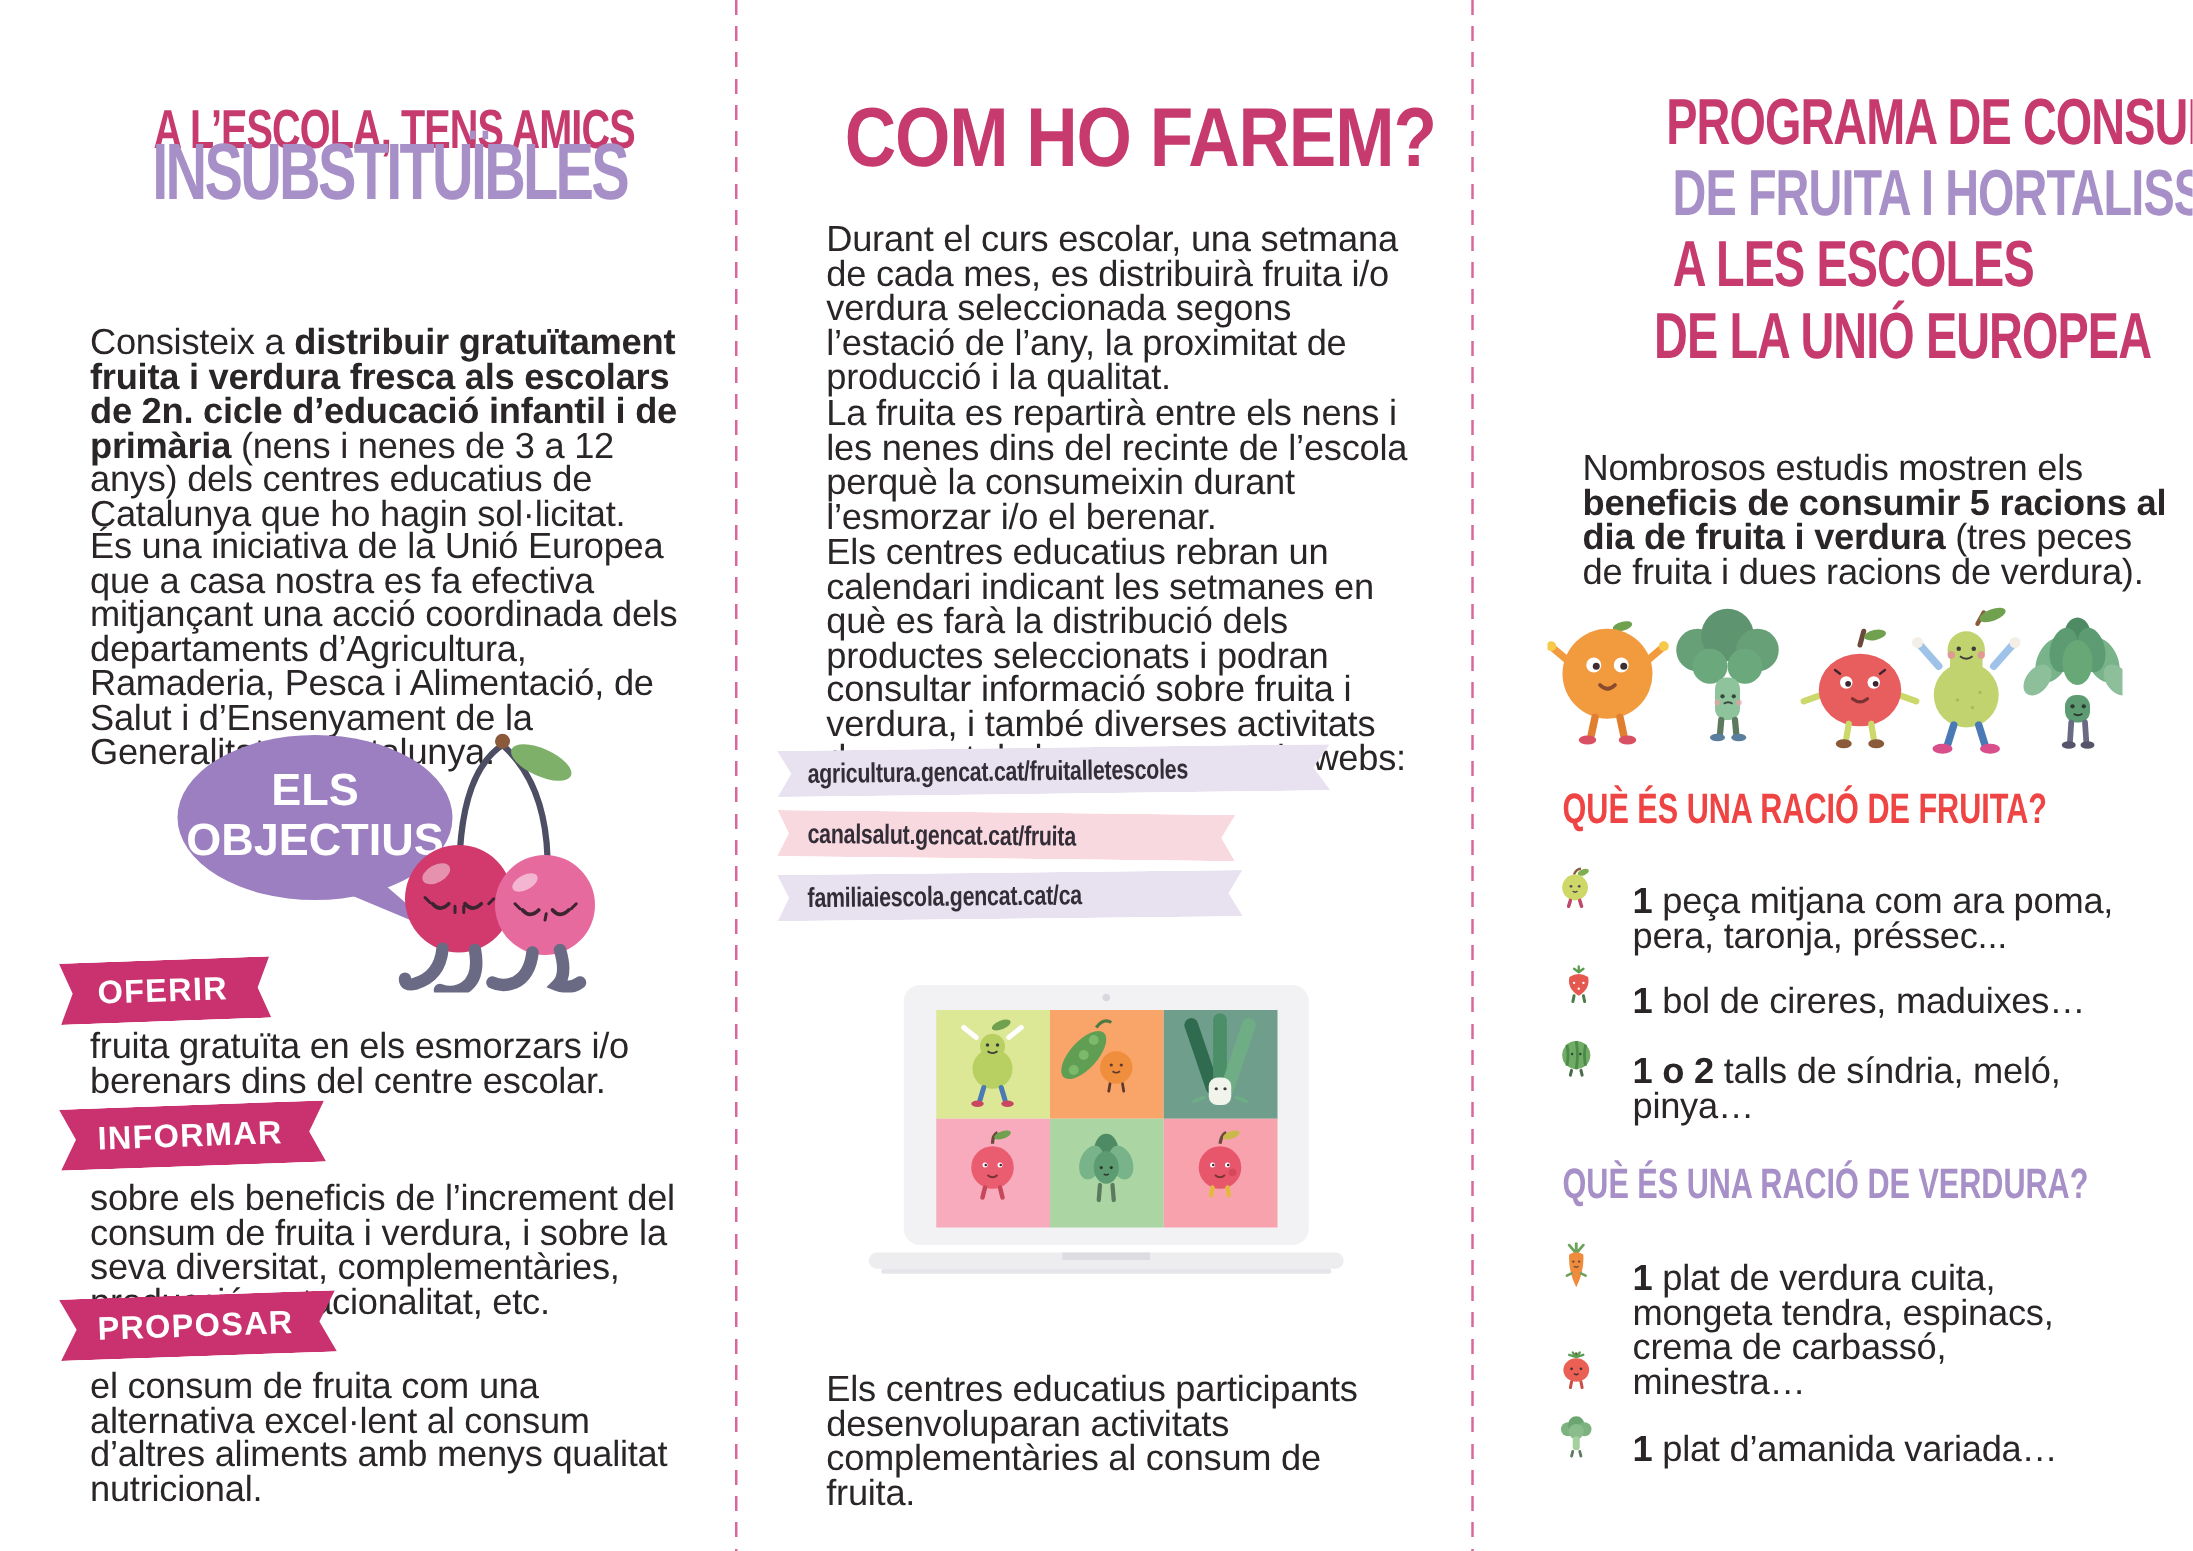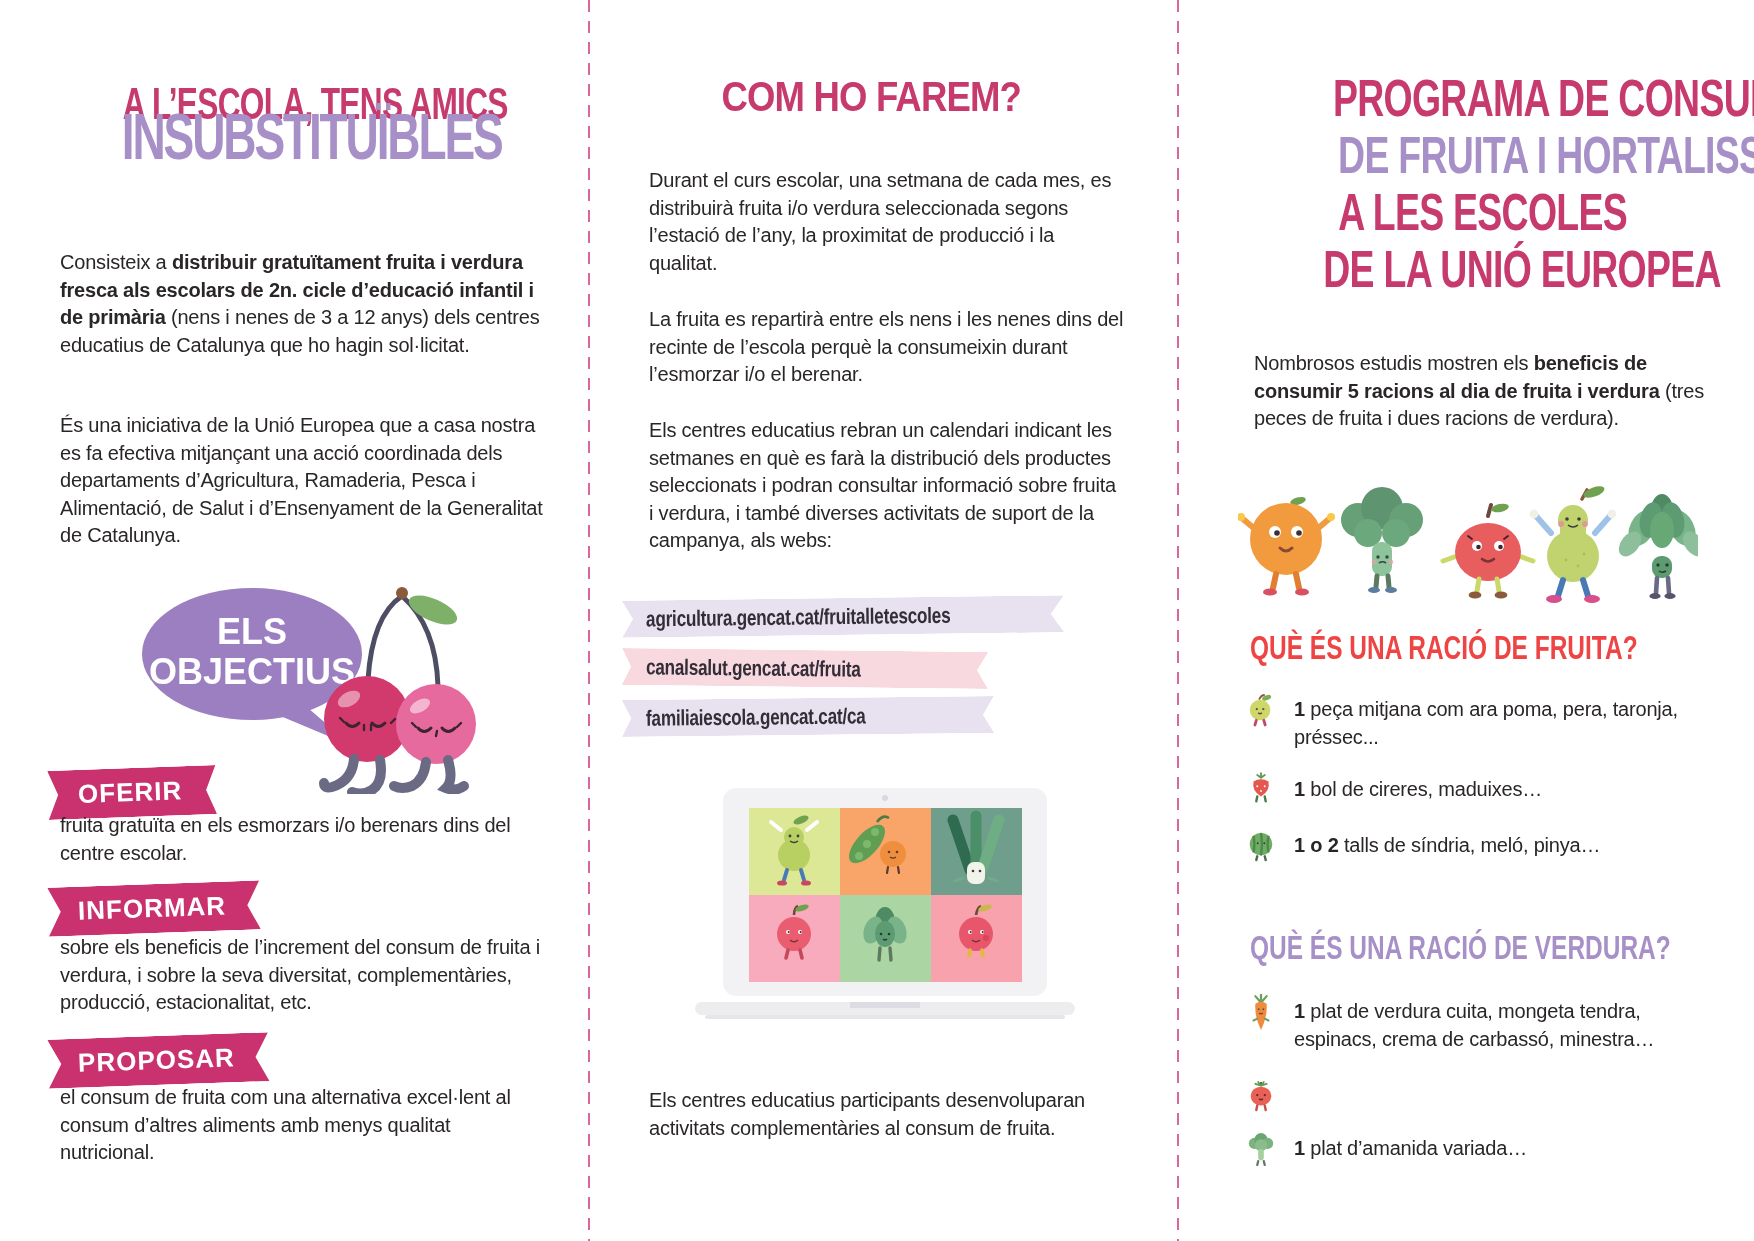--- a/index.html
+++ b/index.html
@@ -5,21 +5,21 @@
   html,body{margin:0;padding:0;}
   body{
     width:1754px;height:1241px;position:relative;background:#ffffff;
     font-family:"Liberation Sans", sans-serif;color:#2a2627;overflow:hidden;
   }
   .divider{position:absolute;top:0;bottom:0;width:2px;
     background:repeating-linear-gradient(to bottom,#d9679e 0 12px,transparent 12px 21px);}
   #divider-left{left:588px;} #divider-right{left:1177px;}
 
   .abs{position:absolute;}
-  .body-text{font-size:20px;line-height:27.5px;letter-spacing:-0.2px;margin:4px;}
+  .body-text{font-size:29px;line-height:27.5px;letter-spacing:-0.2px;margin:16px;}
   b{font-weight:700;}
 
   .sq{display:inline-block;transform:scaleX(0.72);transform-origin:center;white-space:nowrap;font-weight:700;}
   .sq-left{display:inline-block;transform:scaleX(0.72);transform-origin:left center;white-space:nowrap;font-weight:700;}
   .sq78{transform:scaleX(0.78);}
   .sq85{transform:scaleX(0.85);}
 
   
   #l-title1{left:48px;top:64px;width:492px;text-align:center;font-size:44px;color:#c63a6d;letter-spacing:-1px;margin-top:15px;}
   #l-title2{left:48px;top:100px;width:492px;text-align:center;font-size:64px;color:#a78fc7;letter-spacing:-3px;}
@@ -28,42 +28,42 @@
   #cherry-illustration{left:140px;top:582px;width:380px;height:212px;}
 
   .ribbon{display:inline-block;background:#c9326e;color:#ffffff;font-weight:700;font-size:26px;
     letter-spacing:1px;padding:9px 34px 9px 30px;transform:rotate(-2deg);
     clip-path:polygon(0% 0%,100% 0%,94% 50%,100% 100%,0% 100%,6% 50%);}
   #sec0-ribbon{left:48px;top:768px;} #sec0-text{left:56px;top:808px;width:488px;}
   #sec1-ribbon{left:48px;top:884px;} #sec1-text{left:56px;top:930px;width:488px;}
   #sec2-ribbon{left:48px;top:1036px;} #sec2-text{left:56px;top:1080px;width:488px;}
 
   
-  #m-title{left:634px;top:72px;width:474px;text-align:center;font-size:43px;color:#c63a6d;letter-spacing:-1px;}
+  #m-title{left:634px;top:72px;width:474px;text-align:center;font-size:67px;color:#c63a6d;letter-spacing:-1px;}
   #m-p1{left:645px;top:163px;width:470px;}
   #m-p2{left:645px;top:302px;width:475px;}
   #m-p3{left:645px;top:413px;width:472px;}
   .web-banner{position:absolute;height:37px;display:flex;align-items:center;padding:0 20px 0 24px;
     clip-path:polygon(0% 0%,100% 0%,97% 50%,100% 100%,0% 100%,2.5% 50%);}
   .web-banner .lbl{font-size:22px;font-weight:700;color:#332d38;letter-spacing:-0.3px;}
   #m-link0{left:622px;top:598px;width:398px;transform:rotate(-0.7deg);}
   #m-link1{left:622px;top:650px;width:322px;transform:rotate(0.6deg);}
   #m-link2{left:622px;top:698px;width:328px;transform:rotate(-0.6deg);}
   #laptop-illustration{left:695px;top:782px;width:380px;height:238px;}
   #m-p4{left:645px;top:1083px;width:470px;}
 
   
   #r-title{left:1246px;top:70px;width:474px;text-align:center;font-size:52px;line-height:57px;letter-spacing:-1px;}
   #r-intro{left:1250px;top:346px;width:472px;}
   #r-mascots{left:1238px;top:468px;width:460px;height:148px;}
   #r-h-fruita{left:1250px;top:628px;width:470px;font-size:34px;color:#ef4444;}
   #r-h-verdura{left:1250px;top:928px;width:470px;font-size:34px;color:#a78fc7;}
   .r-item{position:absolute;display:flex;gap:12px;width:472px;}
   .r-item .ricon{flex:0 0 32px;padding-top:0px;}
-  #rf0{left:1246px;top:692px;} #rf1{left:1246px;top:772px;} #rf2{left:1246px;top:828px;}
+  #rf0{left:1246px;top:692px;} #rf1{left:1246px;top:772px;text-align:right;} #rf2{left:1246px;top:828px;}
   #rv0{left:1246px;top:994px;} #rv1{left:1246px;top:1078px;} #rv2{left:1246px;top:1131px;}
 </style>
 </head>
 <body>
 
 <div class="divider" id="divider-left"></div>
 <div class="divider" id="divider-right"></div>
 
 <div class="abs" id="l-title1"><span class="sq">A L’ESCOLA, TENS AMICS</span></div>
 <div class="abs" id="l-title2"><span class="sq">INSUBSTITUÏBLES</span></div>

